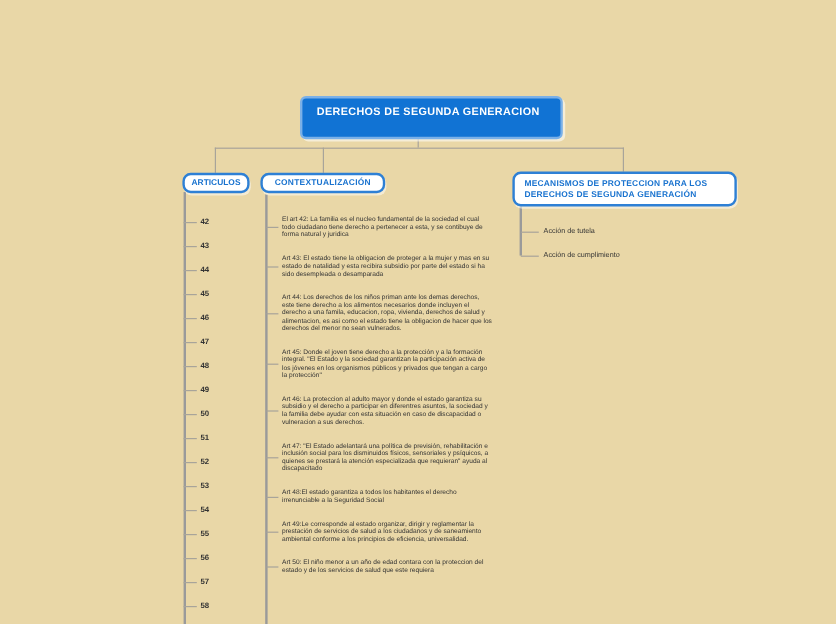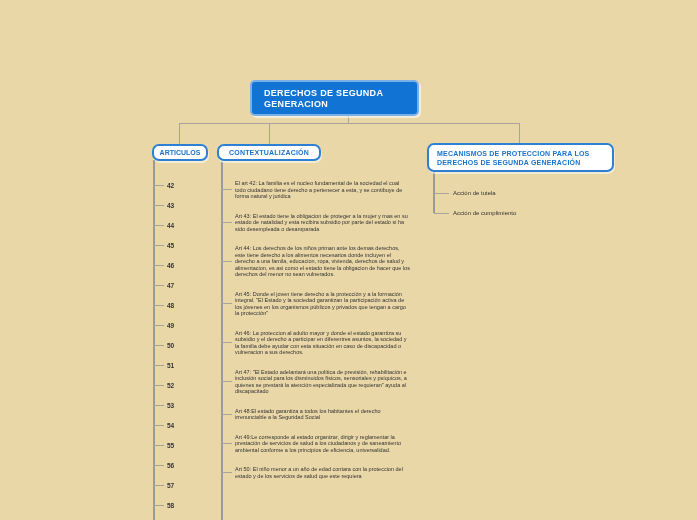--- a/index.html
+++ b/index.html
@@ -7,21 +7,21 @@
   body {
     background: #e9d7a7;
     font-family: "Liberation Sans", sans-serif;
     position: relative;
     overflow: hidden;
   }
   .canvas { position: absolute; inset: 0; }
 
   
   .root-box {
-    position: absolute; left: 250px; top: 80px; width: 169px; height: 36px;
+    position: absolute; left: 250px; top: 80px; width: 219px; height: 36px;
     background: #1173d4;
     border: 2px solid #7ab0e8;
     border-radius: 5px;
     box-shadow: 2px 2px 0 rgba(255,255,255,0.55);
     color: #ffffff;
     font-size: 9px; font-weight: bold; letter-spacing: 0.3px;
     line-height: 11px;
     padding: 6px 10px 0 12px;
     cursor: default;
   }

